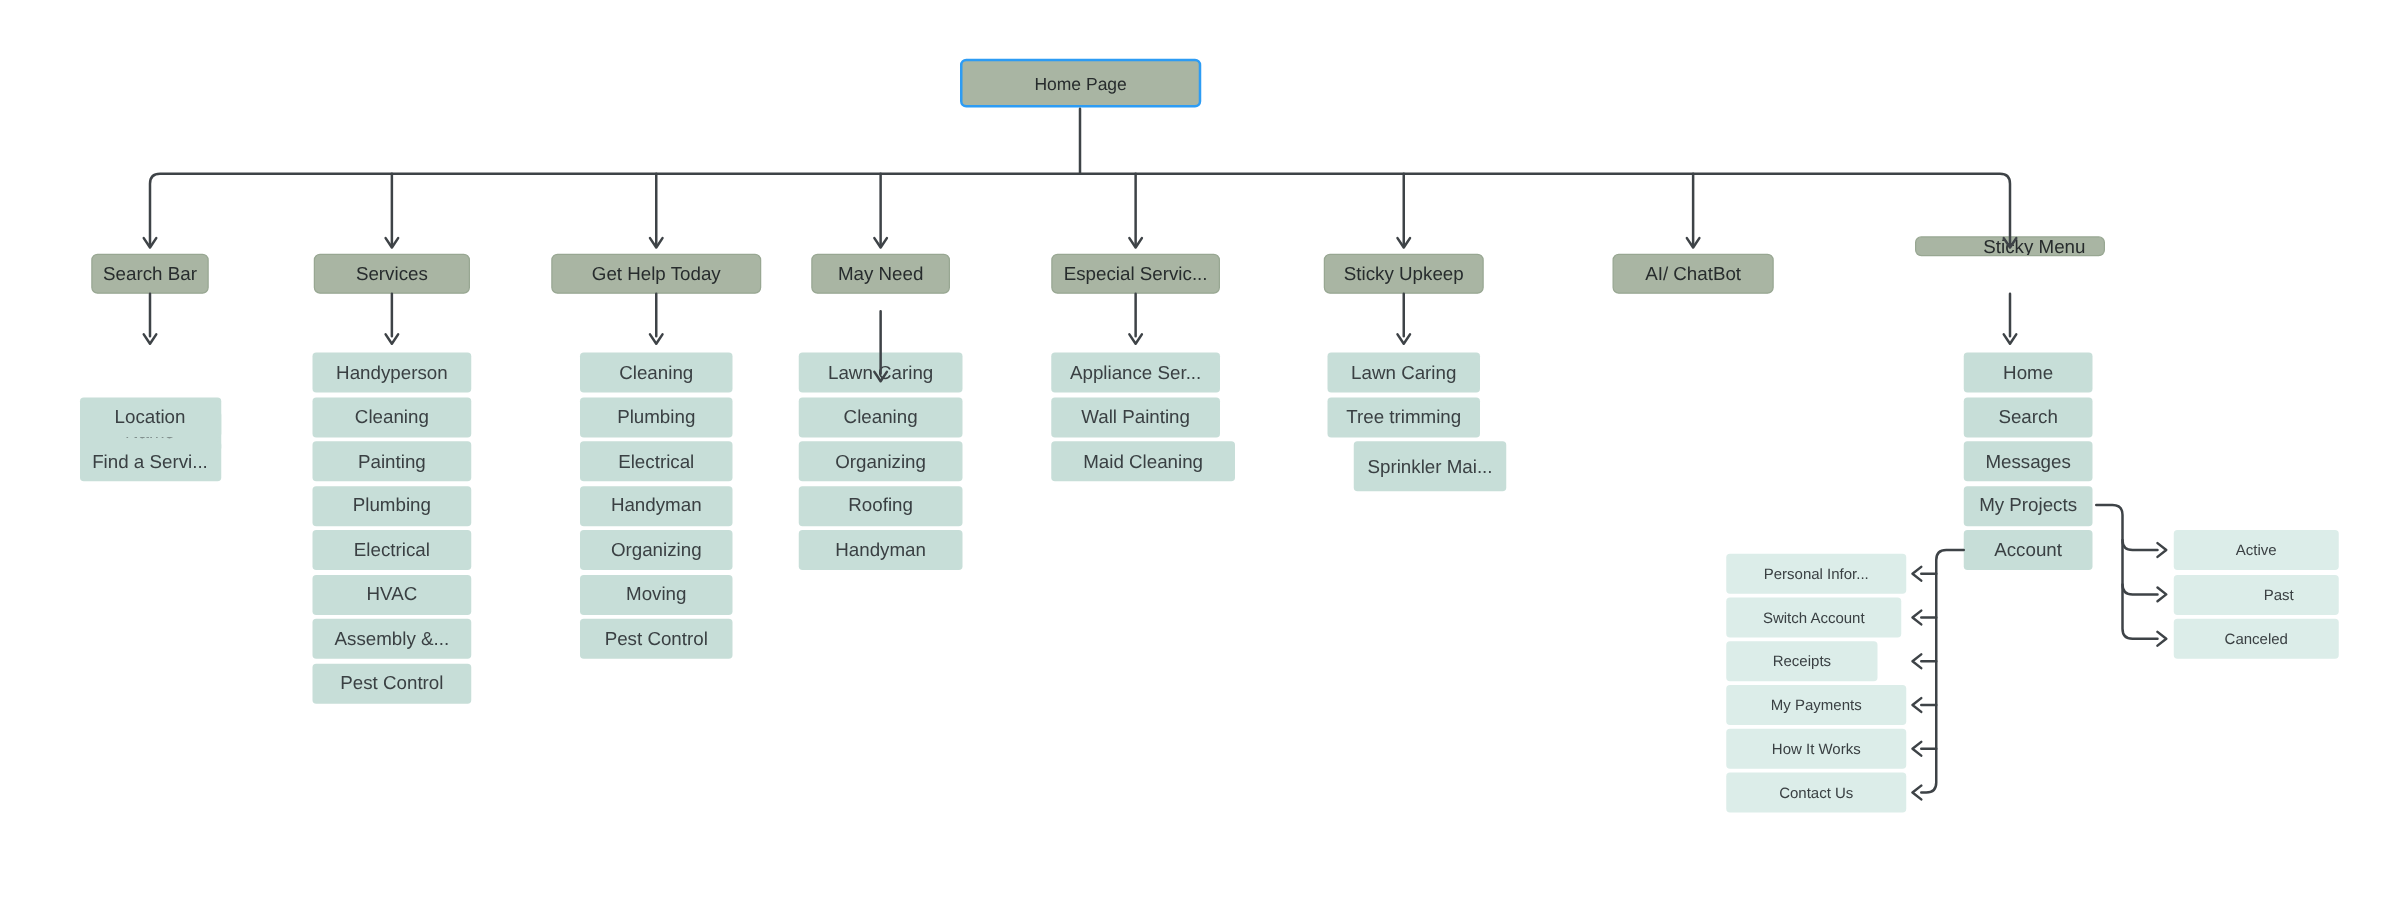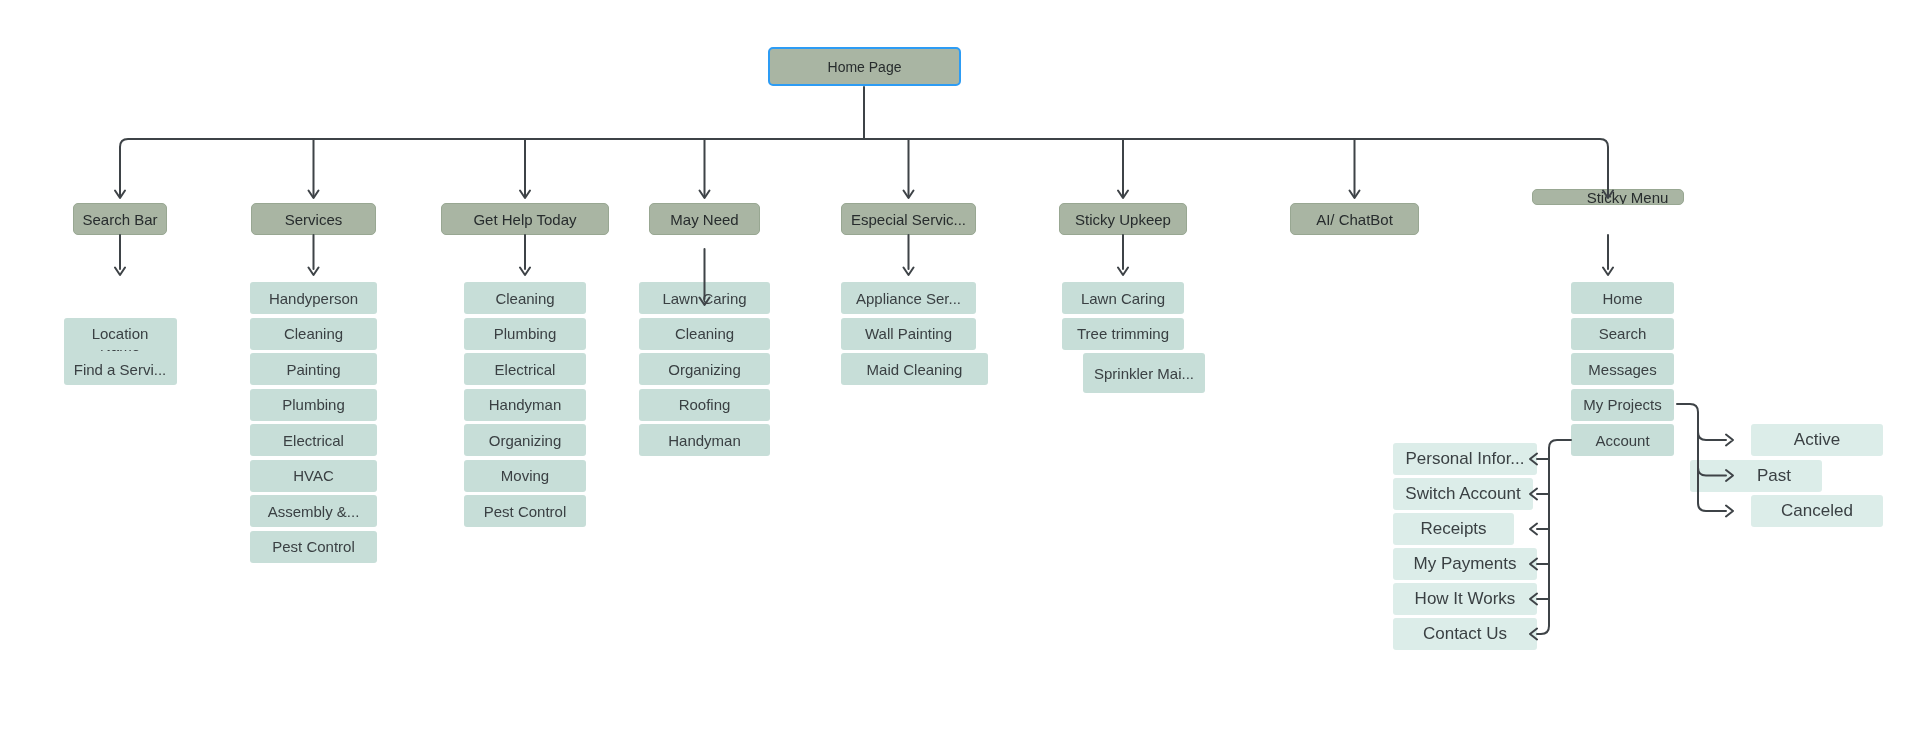--- a/index.html
+++ b/index.html
@@ -30,21 +30,21 @@
     background:var(--header-fill);
     border:1px solid var(--header-border);
     border-radius:5px;color:var(--text-dark);font-size:15px;
   }
   .node.child{
     background:var(--child-fill);
     border-radius:3px;color:var(--text-child);font-size:15px;
   }
   .node.subchild{
     background:var(--subchild-fill);
-    border-radius:3px;color:var(--text-child);font-size:17px;margin-left:12px;
+    border-radius:3px;color:var(--text-child);font-size:12px;
   }
   .node.root{
     background:var(--header-fill);
     border:2px solid var(--selection);
     border-radius:5px;color:var(--text-dark);font-size:14px;font-weight:500;
   }
 </style>
 </head>
 <body>
 
@@ -137,16 +137,16 @@
       <div class="node child" style="left: 1571px; top: 353px; width: 103px; height: 32px;">Messages</div>
       <div class="node child" style="left: 1571px; top: 388.5px; width: 103px; height: 32px;">My Projects</div>
       <div class="node child" style="left: 1571px; top: 424px; width: 103px; height: 32px;">Account</div>
       <div class="node subchild" style="left: 1381px; top: 443px; width: 144px; height: 32px;">Personal Infor...</div>
       <div class="node subchild" style="left: 1381px; top: 478px; width: 140px; height: 32px;">Switch Account</div>
       <div class="node subchild" style="left: 1381px; top: 513px; width: 121px; height: 32px;">Receipts</div>
       <div class="node subchild" style="left: 1381px; top: 548px; width: 144px; height: 32px;">My Payments</div>
       <div class="node subchild" style="left: 1381px; top: 583px; width: 144px; height: 32px;">How It Works</div>
       <div class="node subchild" style="left: 1381px; top: 618px; width: 144px; height: 32px;">Contact Us</div>
       <div class="node subchild" style="left: 1739px; top: 424px; width: 132px; height: 32px;">Active</div>
-      <div class="node subchild" style="left: 1678px; top: 459.5px; width: 132px; height: 32px; padding-left: 36px;">Past</div>
+      <div class="node subchild" style="left: 1739px; top: 459.5px; width: 132px; height: 32px; padding-left: 36px;">Past</div>
       <div class="node subchild" style="left: 1739px; top: 495px; width: 132px; height: 32px;">Canceled</div>
     </div>
 </div>
 
 </body></html>

